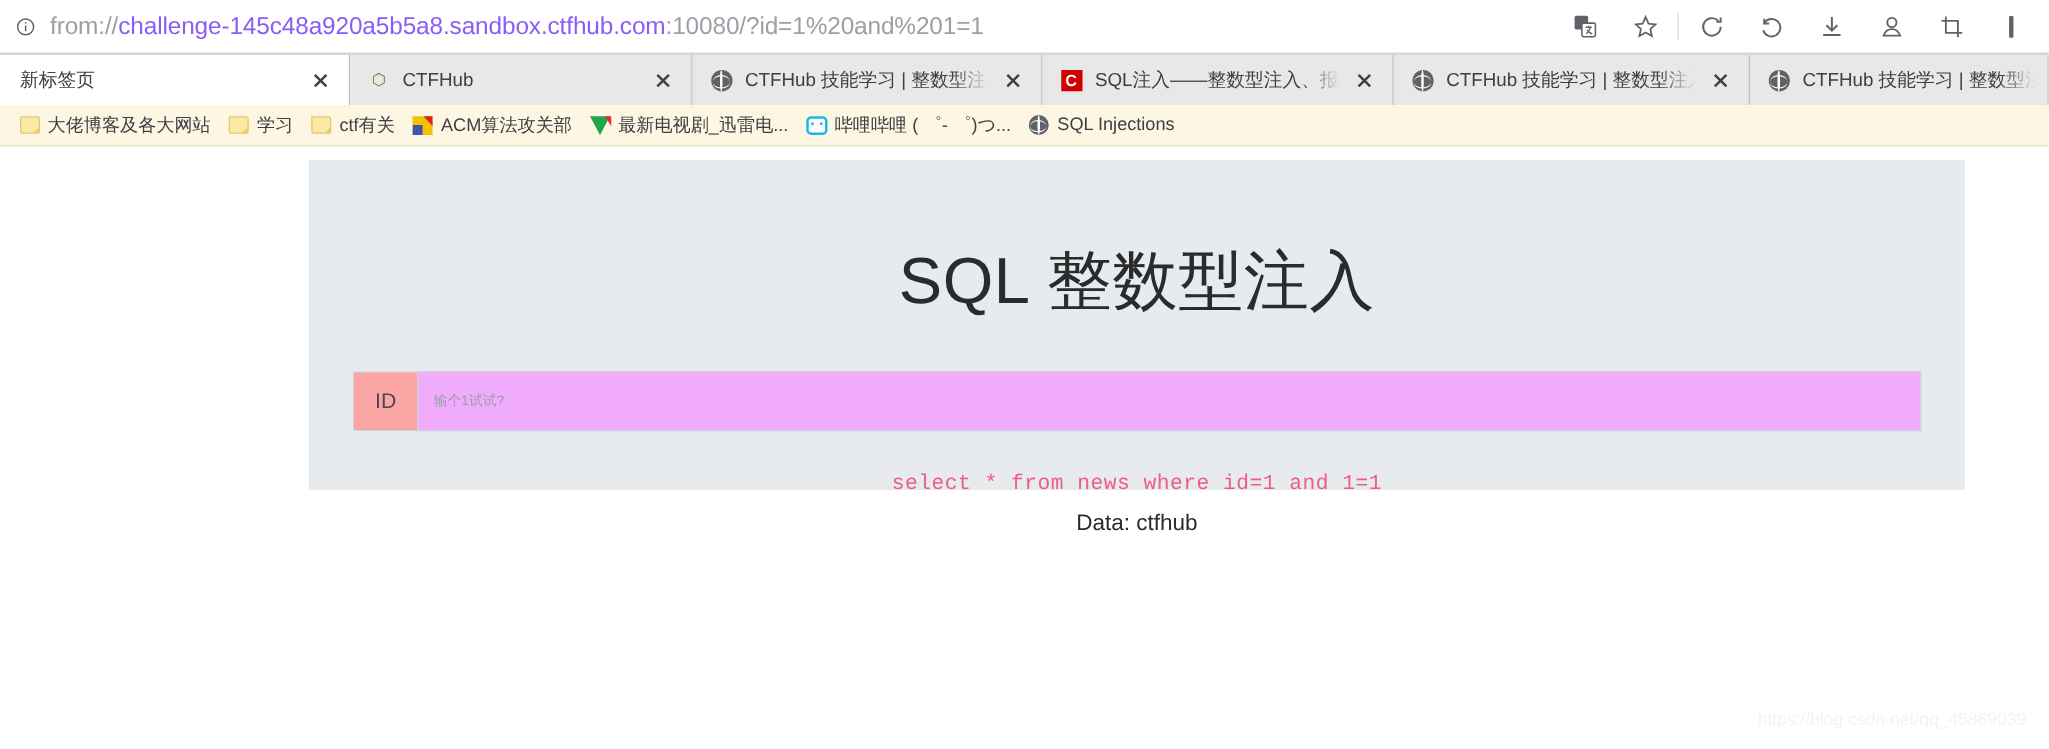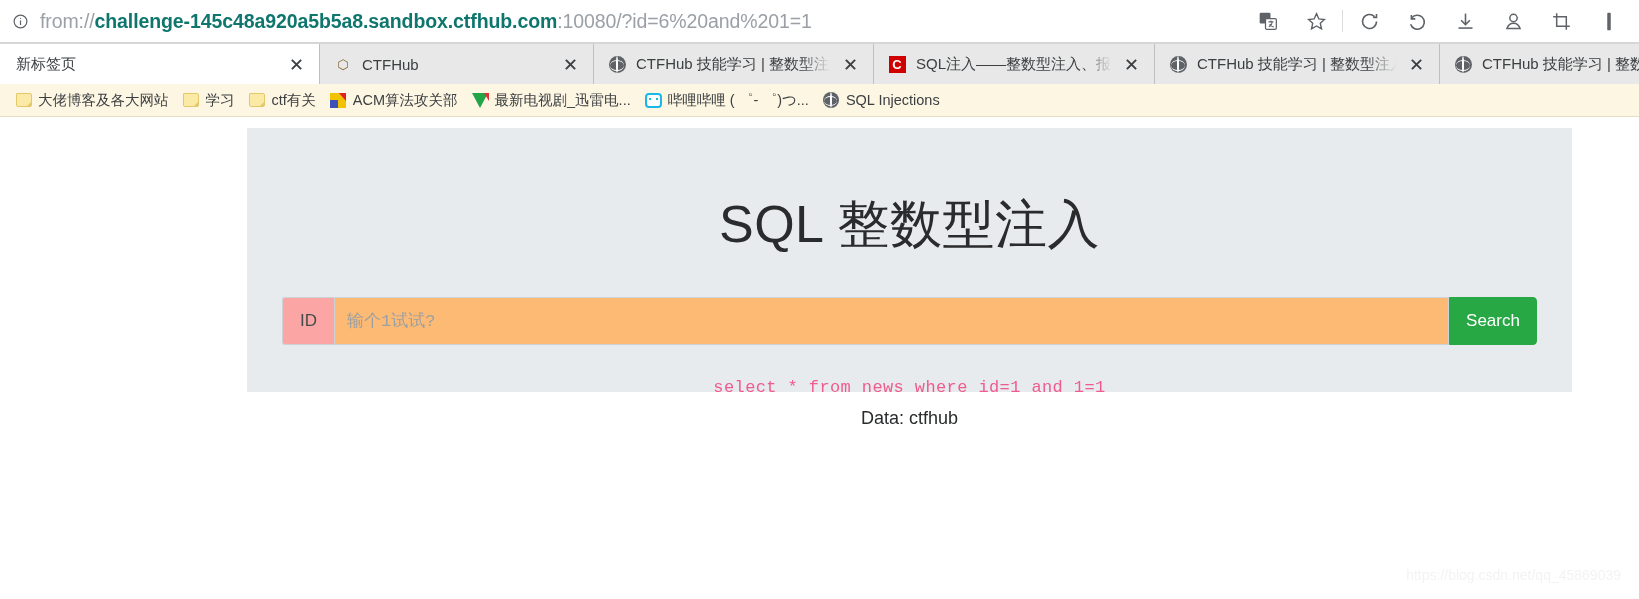--- a/index.html
+++ b/index.html
@@ -40,21 +40,21 @@
   .url-text {
     font-size: 19.5px;
     color: #202124;
     white-space: nowrap;
     letter-spacing: -0.1px;
     margin-left: 8px;
     flex: 1 1 auto;
     overflow: hidden;
   }
   .url-text .scheme { color: #9aa0a6; }
-  .url-text .host  { color: #0f766e; font-weight: bold; }
+  .url-text .host  { color: #8b5cf6; }
   .url-text .rest  { color: #9aa0a6; }
 
   .addr-actions {
     display: flex;
     align-items: center;
     flex: 0 0 auto;
     height: 100%;
   }
   .addr-icon {
     width: 48px;
@@ -325,26 +325,26 @@
     border-radius: 3px 0 0 3px;
     display: flex;
     align-items: center;
     justify-content: center;
     font-size: 17px;
     color: #464a4c;
   }
   .ig-input {
     flex: 1 1 auto;
     border: 1px solid #cdd2d6;
-    background: #fdba74;
-    font-size: 17px;
+    background: #f0abfc;
+    font-size: 11px;
     color: #55595c;
     padding: 0 12px;
     outline: none;
-    font-family: Liberation Mono, monospace;
+    font-family: Liberation Sans, sans-serif;
   }
   .ig-input::placeholder { color: #9b9fa2; }
   .ig-btn {
     width: 88px;
     background: #28a745;
     color: #ffffff;
     border: 1px solid #28a745;
     border-radius: 0 4px 4px 0;
     font-size: 17px;
     cursor: pointer;
@@ -386,21 +386,21 @@
   <div class="addressbar">
     <div class="addr-info-icon">
       <svg width="17" height="17" viewBox="0 0 24 24" fill="none" stroke="currentColor" stroke-width="1.7">
         <circle cx="12" cy="12" r="9"></circle>
         <line x1="12" y1="10.5" x2="12" y2="17"></line>
         <circle cx="12" cy="7.5" r="0.9" fill="currentColor" stroke="none"></circle>
       </svg>
     </div>
 
     <div class="url-text">
-      <span class="scheme">from://</span><span class="host">challenge-145c48a920a5b5a8.sandbox.ctfhub.com</span><span class="rest">:10080/?id=6%20and%201=1</span>
+      <span class="scheme">from://</span><span class="host">challenge-145c48a920a5b5a8.sandbox.ctfhub.com</span><span class="rest">:10080/?id=1%20and%201=1</span>
     </div>
 
     <div class="addr-actions">
       <div class="addr-icon">
         <svg width="20" height="20" viewBox="0 0 24 24" fill="none" stroke="currentColor" stroke-width="1.5">
           <rect x="2" y="2" width="13" height="13" rx="1.5" fill="currentColor" stroke="none"></rect>
           <rect x="9" y="9" width="13" height="13" rx="1.5" fill="#ffffff" stroke="currentColor"></rect>
           <path d="M12.5 13 h6 M15.5 11.5 v1.5 M17 13 c-0.3 3 -2 5 -4 6 M14 15.5 c1.4 2.4 3 3.4 5 3.7" stroke-width="1.3"></path>
         </svg>
       </div>
@@ -445,21 +445,21 @@
       <div class="addr-icon">
         <svg width="6" height="21" viewBox="0 0 6 24" fill="currentColor">
           <rect x="1" y="2" width="4" height="20" rx="1"></rect>
         </svg>
       </div>
     </div>
   </div>
 
   <div class="tabstrip">
 
-    <div class="tab active first" style="width:320px">
+    <div class="tab active first" style="width:280px">
       <div class="tab-title">新标签页</div>
       <div class="tab-close">
         <svg width="13" height="13" viewBox="0 0 14 14" stroke="currentColor" stroke-width="2.1">
           <line x1="2" y1="2" x2="12" y2="12"></line>
             <line x1="12" y1="2" x2="2" y2="12"></line>
         </svg>
       </div>
     </div>
 
     <div class="tab" style="width:274px">
@@ -577,21 +577,20 @@
   </div>
 
   <div class="viewport">
     <div class="page-panel">
 
       <h1 class="page-title">SQL 整数型注入</h1>
 
       <form class="input-group">
         <span class="ig-prepend">ID</span>
         <input class="ig-input" type="text" placeholder="输个1试试?" style="">
-        <button class="ig-btn" type="submit">Search</button>
       </form>
 
       <div class="result">
         <div class="result-sql">select * from news where id=1 and 1=1</div>
         <div class="result-line">Data: ctfhub</div>
       </div>
 
     </div>
 
     <div class="watermark">https://blog.csdn.net/qq_45869039</div>

